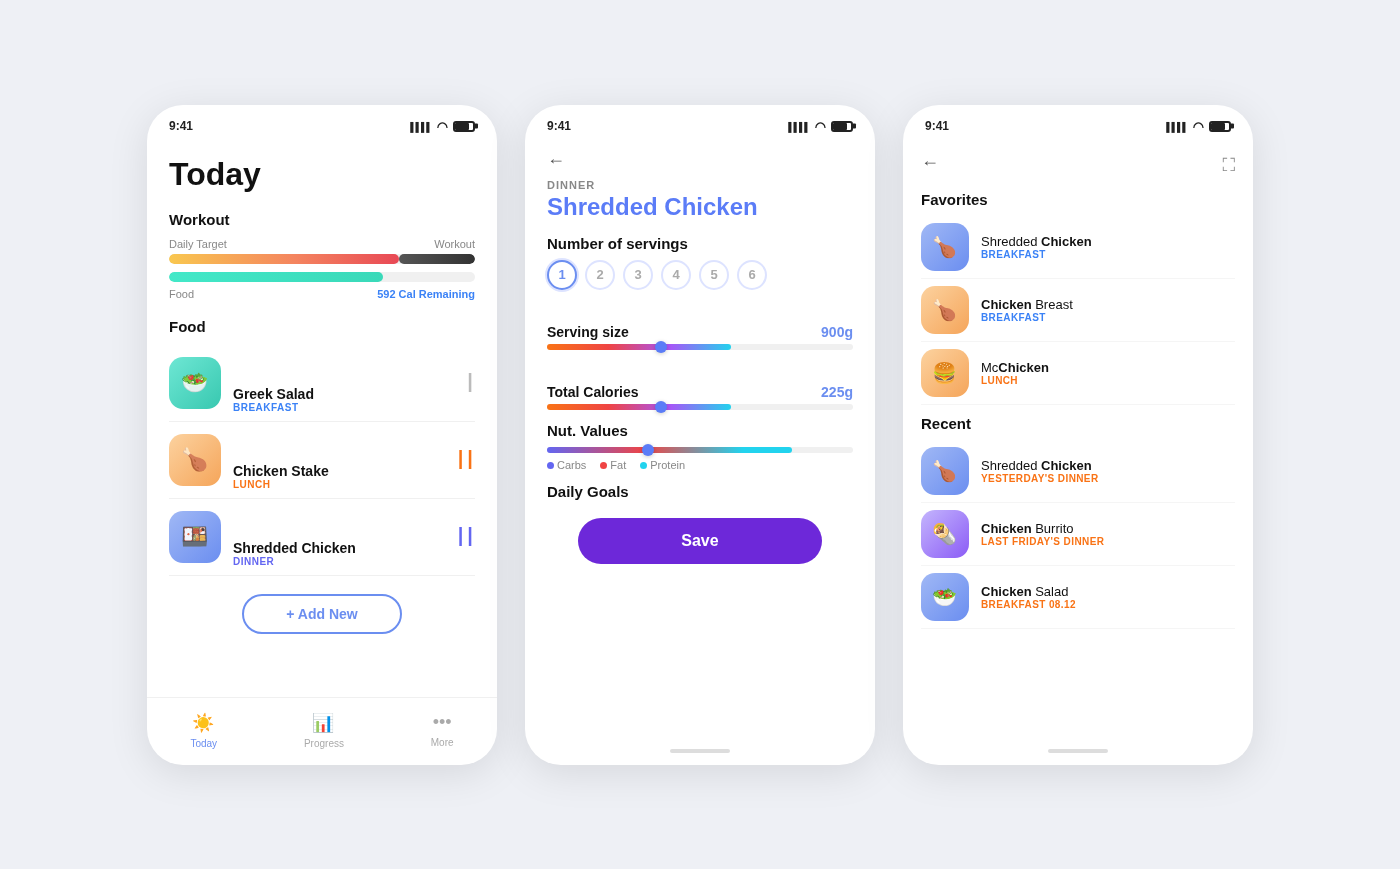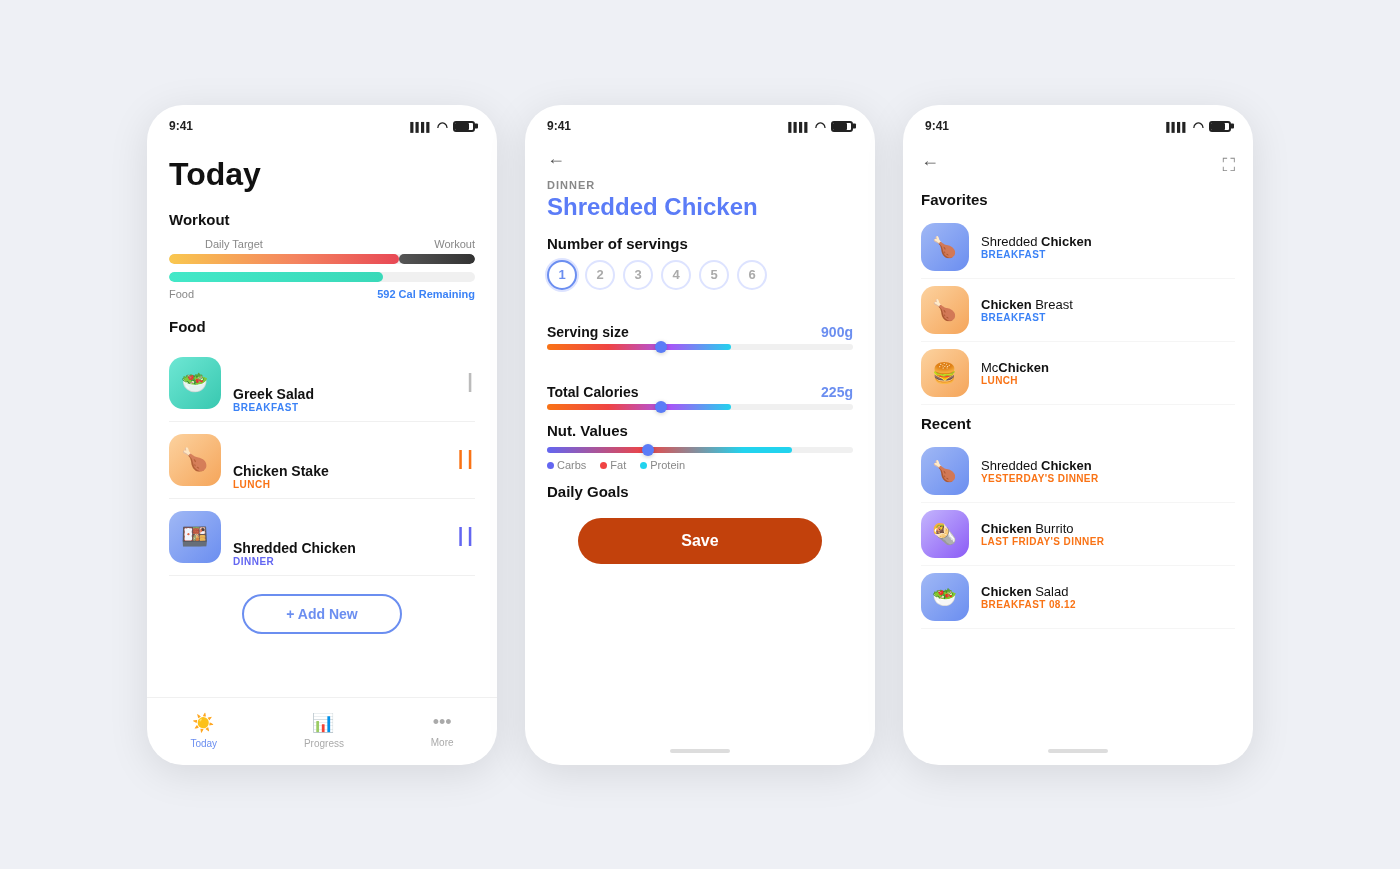--- a/index.html
+++ b/index.html
@@ -68,21 +68,21 @@
       height: 100%;
       border-radius: 1px;
     }
     
     .screen1-content { padding: 16px 22px 0; flex: 1; }
     .page-title { font-size: 32px; font-weight: 800; color: #111; margin-bottom: 18px; }
     .section-label { font-size: 15px; font-weight: 700; color: #111; margin-bottom: 10px; }
     .calories-section { margin-bottom: 18px; }
     .cal-bars { display: flex; flex-direction: column; gap: 8px; }
     .cal-row { display: flex; flex-direction: column; gap: 4px; }
-    .cal-row-labels { display: flex; justify-content: space-between; font-size: 11px; color: #888; margin-left: 36px; }
+    .cal-row-labels { display: flex; justify-content: space-between; font-size: 11px; color: #888; }
     .bar-track { height: 10px; border-radius: 10px; overflow: hidden; }
     .bar-gradient-orange { background: linear-gradient(90deg, #f9c74f 0%, #f4845f 55%, #e84855 100%); width: 75%; height: 100%; border-radius: 10px; }
     .bar-gradient-dark { background: linear-gradient(90deg, #555 0%, #333 100%); width: 25%; height: 100%; border-radius: 10px; margin-left: auto; }
     .bar-gradient-teal { background: linear-gradient(90deg, #43e8c8 0%, #3ad9b9 100%); width: 70%; height: 100%; border-radius: 10px; }
     .food-row-cal-remaining { display: flex; justify-content: space-between; font-size: 11px; color: #888; margin-top: 2px; }
     .cal-remaining { color: #3b82f6; font-weight: 600; }
     .food-section { margin-top: 6px; }
     .food-item {
       display: flex; align-items: center;
       gap: 12px;
@@ -172,21 +172,21 @@
     .goals-bars { display: flex; gap: 10px; margin-top: 6px; }
     .goal-item { flex: 1; display: flex; flex-direction: column; align-items: center; gap: 4px; }
     .goal-bar-cals { background: linear-gradient(90deg, #f97316, #fcd34d); }
     .goal-bar-carbs { background: linear-gradient(90deg, #6366f1, #a5b4fc); }
     .goal-bar-fat { background: linear-gradient(90deg, #ec4899, #f9a8d4); }
     .goal-bar-protein { background: linear-gradient(90deg, #22d3ee, #67e8f9); }
     .goal-pct { font-size: 10px; color: #888; font-weight: 600; }
     .save-btn {
       margin: 18px auto 10px;
       display: block;
-      background: #c2410c;
+      background: #6d28d9;
       color: #fff;
       border: none;
       border-radius: 28px;
       padding: 14px 0;
       font-size: 16px;
       font-weight: 700;
       cursor: pointer;
       width: 80%;
       text-align: center;
     }

